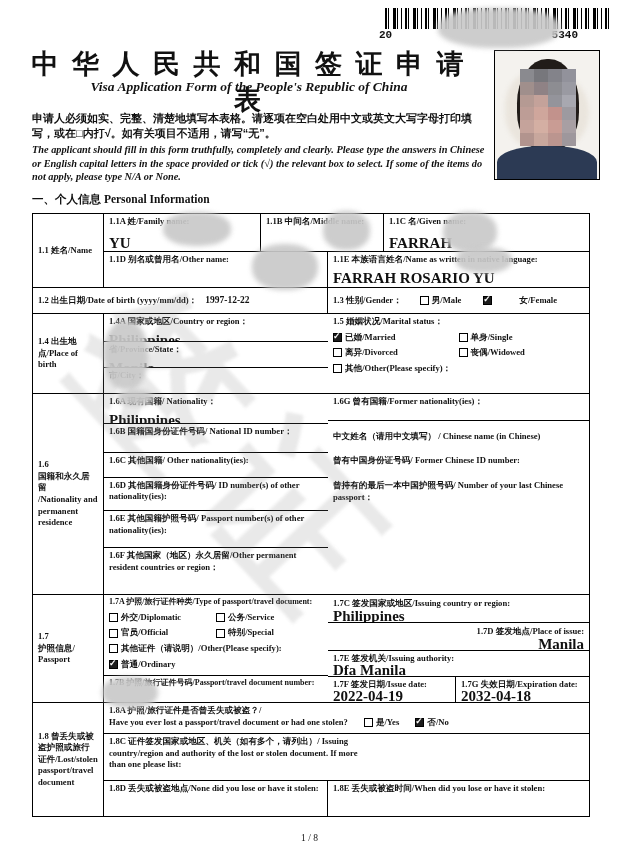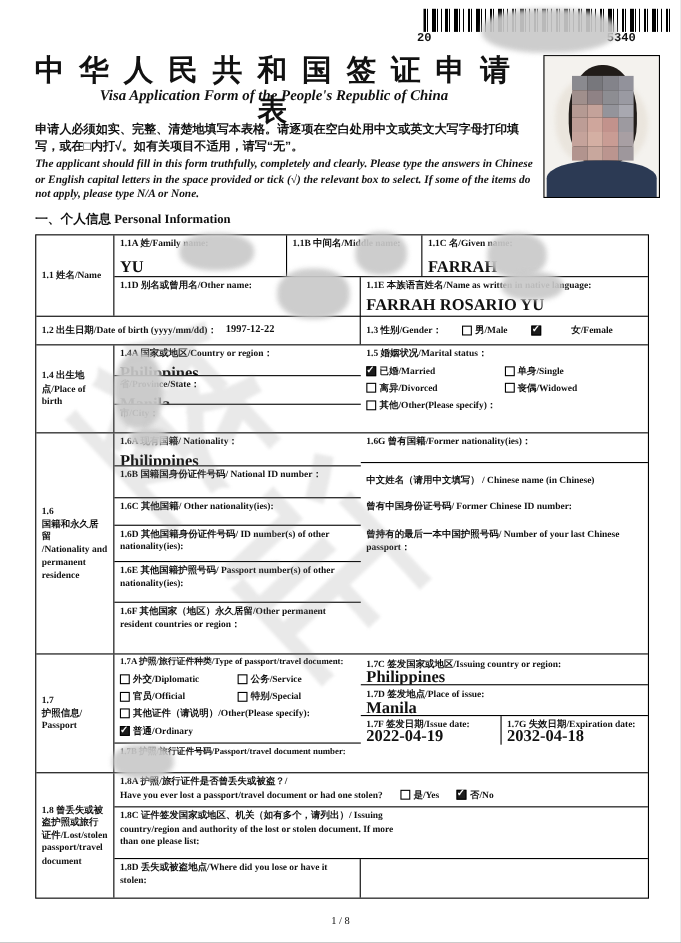--- a/index.html
+++ b/index.html
@@ -325,24 +325,30 @@
           </div>
         </div>
       </div>
       <div class="col last" style="width:261px;">
         <div class="sub" style="height:28px;">
           <div class="c last" style="width:261px;line-height:12px;">
             <div>1.7C 签发国家或地区/Issuing country or region:</div>
             <div class="val tight" style="margin-top:1px;">Philippines</div>
           </div>
         </div>
-        <div class="sub" style="height:28px;">
+        <div class="sub" style="height:28px;text-align:right;">
           <div class="c last" style="width:261px;line-height:12px;">
             <div>1.7D 签发地点/Place of issue:</div>
             <div class="val tight" style="margin-top:1px;">Manila</div>
+          </div>
+        </div>
+        <div class="sub" style="height:26px;">
+          <div class="c last" style="width:261px;line-height:11px;">
+            <div>1.7E 签发机关/Issuing authority:</div>
+            <div class="val tight" style="margin-top:1px;">Dfa Manila</div>
           </div>
         </div>
         <div class="sub" style="height:26px;">
           <div class="c" style="width:128px;line-height:11px;">
             <div>1.7F 签发日期/Issue date:</div>
             <div class="val tight" style="margin-top:1px;">2022-04-19</div>
           </div>
           <div class="c last" style="width:133px;line-height:11px;">
             <div>1.7G 失效日期/Expiration date:</div>
             <div class="val tight" style="margin-top:1px;">2032-04-18</div>
@@ -372,21 +378,24 @@
             </div>
           </div>
         </div>
         <div class="sub" style="height:47px;">
           <div class="c last" style="width:261px;">
             <div>1.8C 证件签发国家或地区、机关（如有多个，请列出）/ Issuing country/region and authority of the lost or stolen document. If more than one please list:</div>
           </div>
         </div>
         <div class="sub" style="height:35px;">
           <div class="c" style="width:224px;">
-            <div>1.8D 丢失或被盗地点/Where did you lose or have it stolen:</div>
+            <div>1.8D 丢失或被盗地点/None did you lose or have it stolen:</div>
+          </div>
+          <div class="c last" style="width:261px;">
+            <div>1.8E 丢失或被盗时间/When did you lose or have it stolen:</div>
           </div>
         </div>
       </div>
     </div>
   </div>
 
   <div class="footer">1 / 8</div>
 
   <div class="watermark">签证</div>
 

